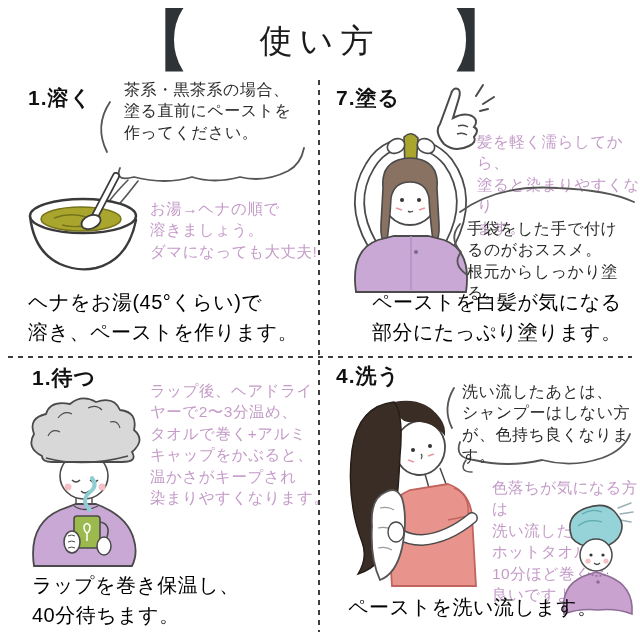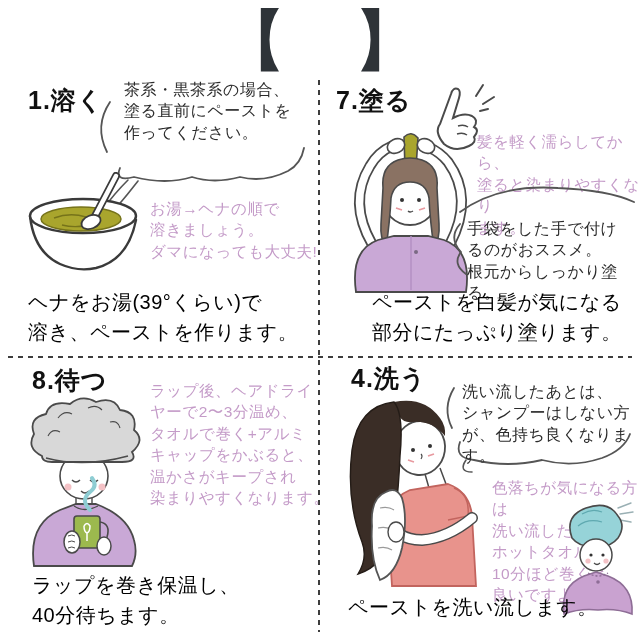--- a/index.html
+++ b/index.html
@@ -21,33 +21,34 @@
   }
   .divider-v{
     position:absolute;left:318px;top:80px;width:2px;height:552px;
     background:repeating-linear-gradient(to bottom,#3d3d3d 0 5px,transparent 5px 10px);
   }
   .divider-h{
     position:absolute;left:8px;top:356px;width:624px;height:2px;
     background:repeating-linear-gradient(to right,#3d3d3d 0 5px,transparent 5px 10px);
   }
   .abs{position:absolute;}
-  .heading{font-size:25px;font-weight:700;color:#111;letter-spacing:1px;}
+  .heading{font-size:21px;font-weight:700;color:#111;letter-spacing:1px;}
   .bubble-text{font-size:16px;line-height:1.34;color:#2b2b2b;white-space:pre-line;letter-spacing:0.5px;}
   .tip{font-size:15.5px;line-height:1.38;color:#c49bc8;white-space:pre-line;letter-spacing:0.5px;}
   .caption{font-size:20px;line-height:1.5;color:#000;white-space:pre-line;letter-spacing:0.5px;}
   svg{display:block;}
 </style>
 </head>
 <body>
 
 <div class="canvas">
 
   <div class="title-row">
     <span class="bracket">【</span>
+    <span class="title-text">使い方</span>
     <span class="bracket">】</span>
   </div>
 
   <div class="divider-v"></div>
   <div class="divider-h"></div>
 
   <section>
     <div class="abs heading" style="left:28px;top:84px;">1.溶く</div>
 
     <svg class="abs" style="left:88px;top:86px;" width="232" height="126" viewBox="0 0 232 126">
@@ -65,21 +66,21 @@
       <ellipse cx="61" cy="47" rx="40" ry="12" fill="#a9a52d" stroke="#76731a" stroke-width="1.5"></ellipse>
       <path d="M34,46 Q50,40 66,45 M42,53 Q58,57 76,51" fill="none" stroke="#76731a" stroke-width="1.4"></path>
       <path d="M96,4 L74,46" stroke="#3a3a3a" stroke-width="8" stroke-linecap="round"></path>
       <path d="M96,4 L74,46" stroke="#fff" stroke-width="4.5" stroke-linecap="round"></path>
       <ellipse cx="71" cy="50" rx="10" ry="6.5" fill="#fff" stroke="#3a3a3a" stroke-width="1.8" transform="rotate(-22 71 50)"></ellipse>
     </svg>
 
     <div class="abs tip" style="left:150px;top:198px;">お湯→ヘナの順で
 溶きましょう。
 ダマになっても大丈夫!</div>
-    <div class="abs caption" style="left:28px;top:287px;">ヘナをお湯(39°くらい)で
+    <div class="abs caption" style="left:28px;top:287px;">ヘナをお湯(45°くらい)で
 溶き、ペーストを作ります。</div>
   </section>
 
   <section>
     <div class="abs heading" style="left:336px;top:84px;">7.塗る</div>
 
     <svg class="abs" style="left:420px;top:82px;" width="88" height="78" viewBox="0 0 88 78">
       <path d="M24,62 Q14,50 20,42 L31,12 Q33,5 38,7 Q41,9 39,16 L33,36 Q44,30 52,34 Q59,38 54,45 Q60,48 54,55 Q57,60 49,64 Q35,71 24,62 Z" fill="#fff" stroke="#4a4a4a" stroke-width="2"></path>
       <path d="M38,44 Q44,42 48,45 M37,52 Q43,50 47,53" stroke="#4a4a4a" fill="none" stroke-width="1.4"></path>
       <path d="M56,14 L63,3 M63,22 L74,15 M60,29 L68,27" stroke="#4a4a4a" stroke-width="2" stroke-linecap="round"></path>
@@ -115,21 +116,21 @@
     </svg>
     <div class="abs bubble-text" style="left:467px;top:210px;margin-top:8px;">手袋をした手で付け
 るのがおススメ。
 根元からしっかり塗る。</div>
 
     <div class="abs caption" style="left:372px;top:287px;">ペーストを白髪が気になる
 部分にたっぷり塗ります。</div>
   </section>
 
   <section>
-    <div class="abs heading" style="left:32px;top:364px;">8.待つ</div>
+    <div class="abs heading" style="left:32px;top:364px;">1.待つ</div>
     <div class="abs tip" style="left:150px;top:380px;">ラップ後、ヘアドライ
 ヤーで2〜3分温め、
 タオルで巻く+アルミ
 キャップをかぶると、
 温かさがキープされ
 染まりやすくなります。</div>
 
     <svg class="abs" style="left:18px;top:396px;" width="138" height="172" viewBox="0 0 138 172">
       <ellipse cx="66" cy="80" rx="24" ry="23" fill="#fff" stroke="#4a4a4a" stroke-width="1.6"></ellipse>
       <path d="M24,60 Q8,52 16,38 Q10,22 28,18 Q32,4 52,8 Q64,-2 78,6 Q96,0 102,14 Q120,16 116,34 Q128,44 114,56 Q120,66 104,66 L34,66 Q24,66 24,60 Z" fill="#d8d8d8" stroke="#4a4a4a" stroke-width="1.8"></path>
@@ -149,21 +150,21 @@
       <ellipse cx="54" cy="146" rx="8" ry="11" fill="#fff" stroke="#4a4a4a" stroke-width="1.5"></ellipse>
       <path d="M50,140 q4,-2 7,0 M50,146 q4,-2 7,0 M50,152 q4,-2 7,0" stroke="#4a4a4a" fill="none" stroke-width="1"></path>
       <ellipse cx="86" cy="150" rx="7" ry="9" fill="#fff" stroke="#4a4a4a" stroke-width="1.5"></ellipse>
     </svg>
 
     <div class="abs caption" style="left:32px;top:570px;">ラップを巻き保温し、
 40分待ちます。</div>
   </section>
 
   <section>
-    <div class="abs heading" style="left:336px;top:362px;margin-left:15px;">4.洗う</div>
+    <div class="abs heading" style="left:336px;top:362px;">4.洗う</div>
 
     <svg class="abs" style="left:438px;top:374px;" width="202" height="104" viewBox="0 0 202 104">
       <path d="M16,14 Q4,34 14,54" fill="none" stroke="#555" stroke-width="1.8" stroke-linecap="round"></path>
       <path d="M22,68 Q16,84 36,86 Q70,94 104,86 Q134,94 164,84 Q186,76 192,60" fill="none" stroke="#555" stroke-width="1.8" stroke-linecap="round"></path>
       <path d="M28,86 Q20,98 34,98" fill="none" stroke="#555" stroke-width="1.6" stroke-linecap="round"></path>
     </svg>
     <div class="abs bubble-text" style="left:462px;top:381px;">洗い流したあとは、
 シャンプーはしない方
 が、色持ち良くなります。</div>
 

